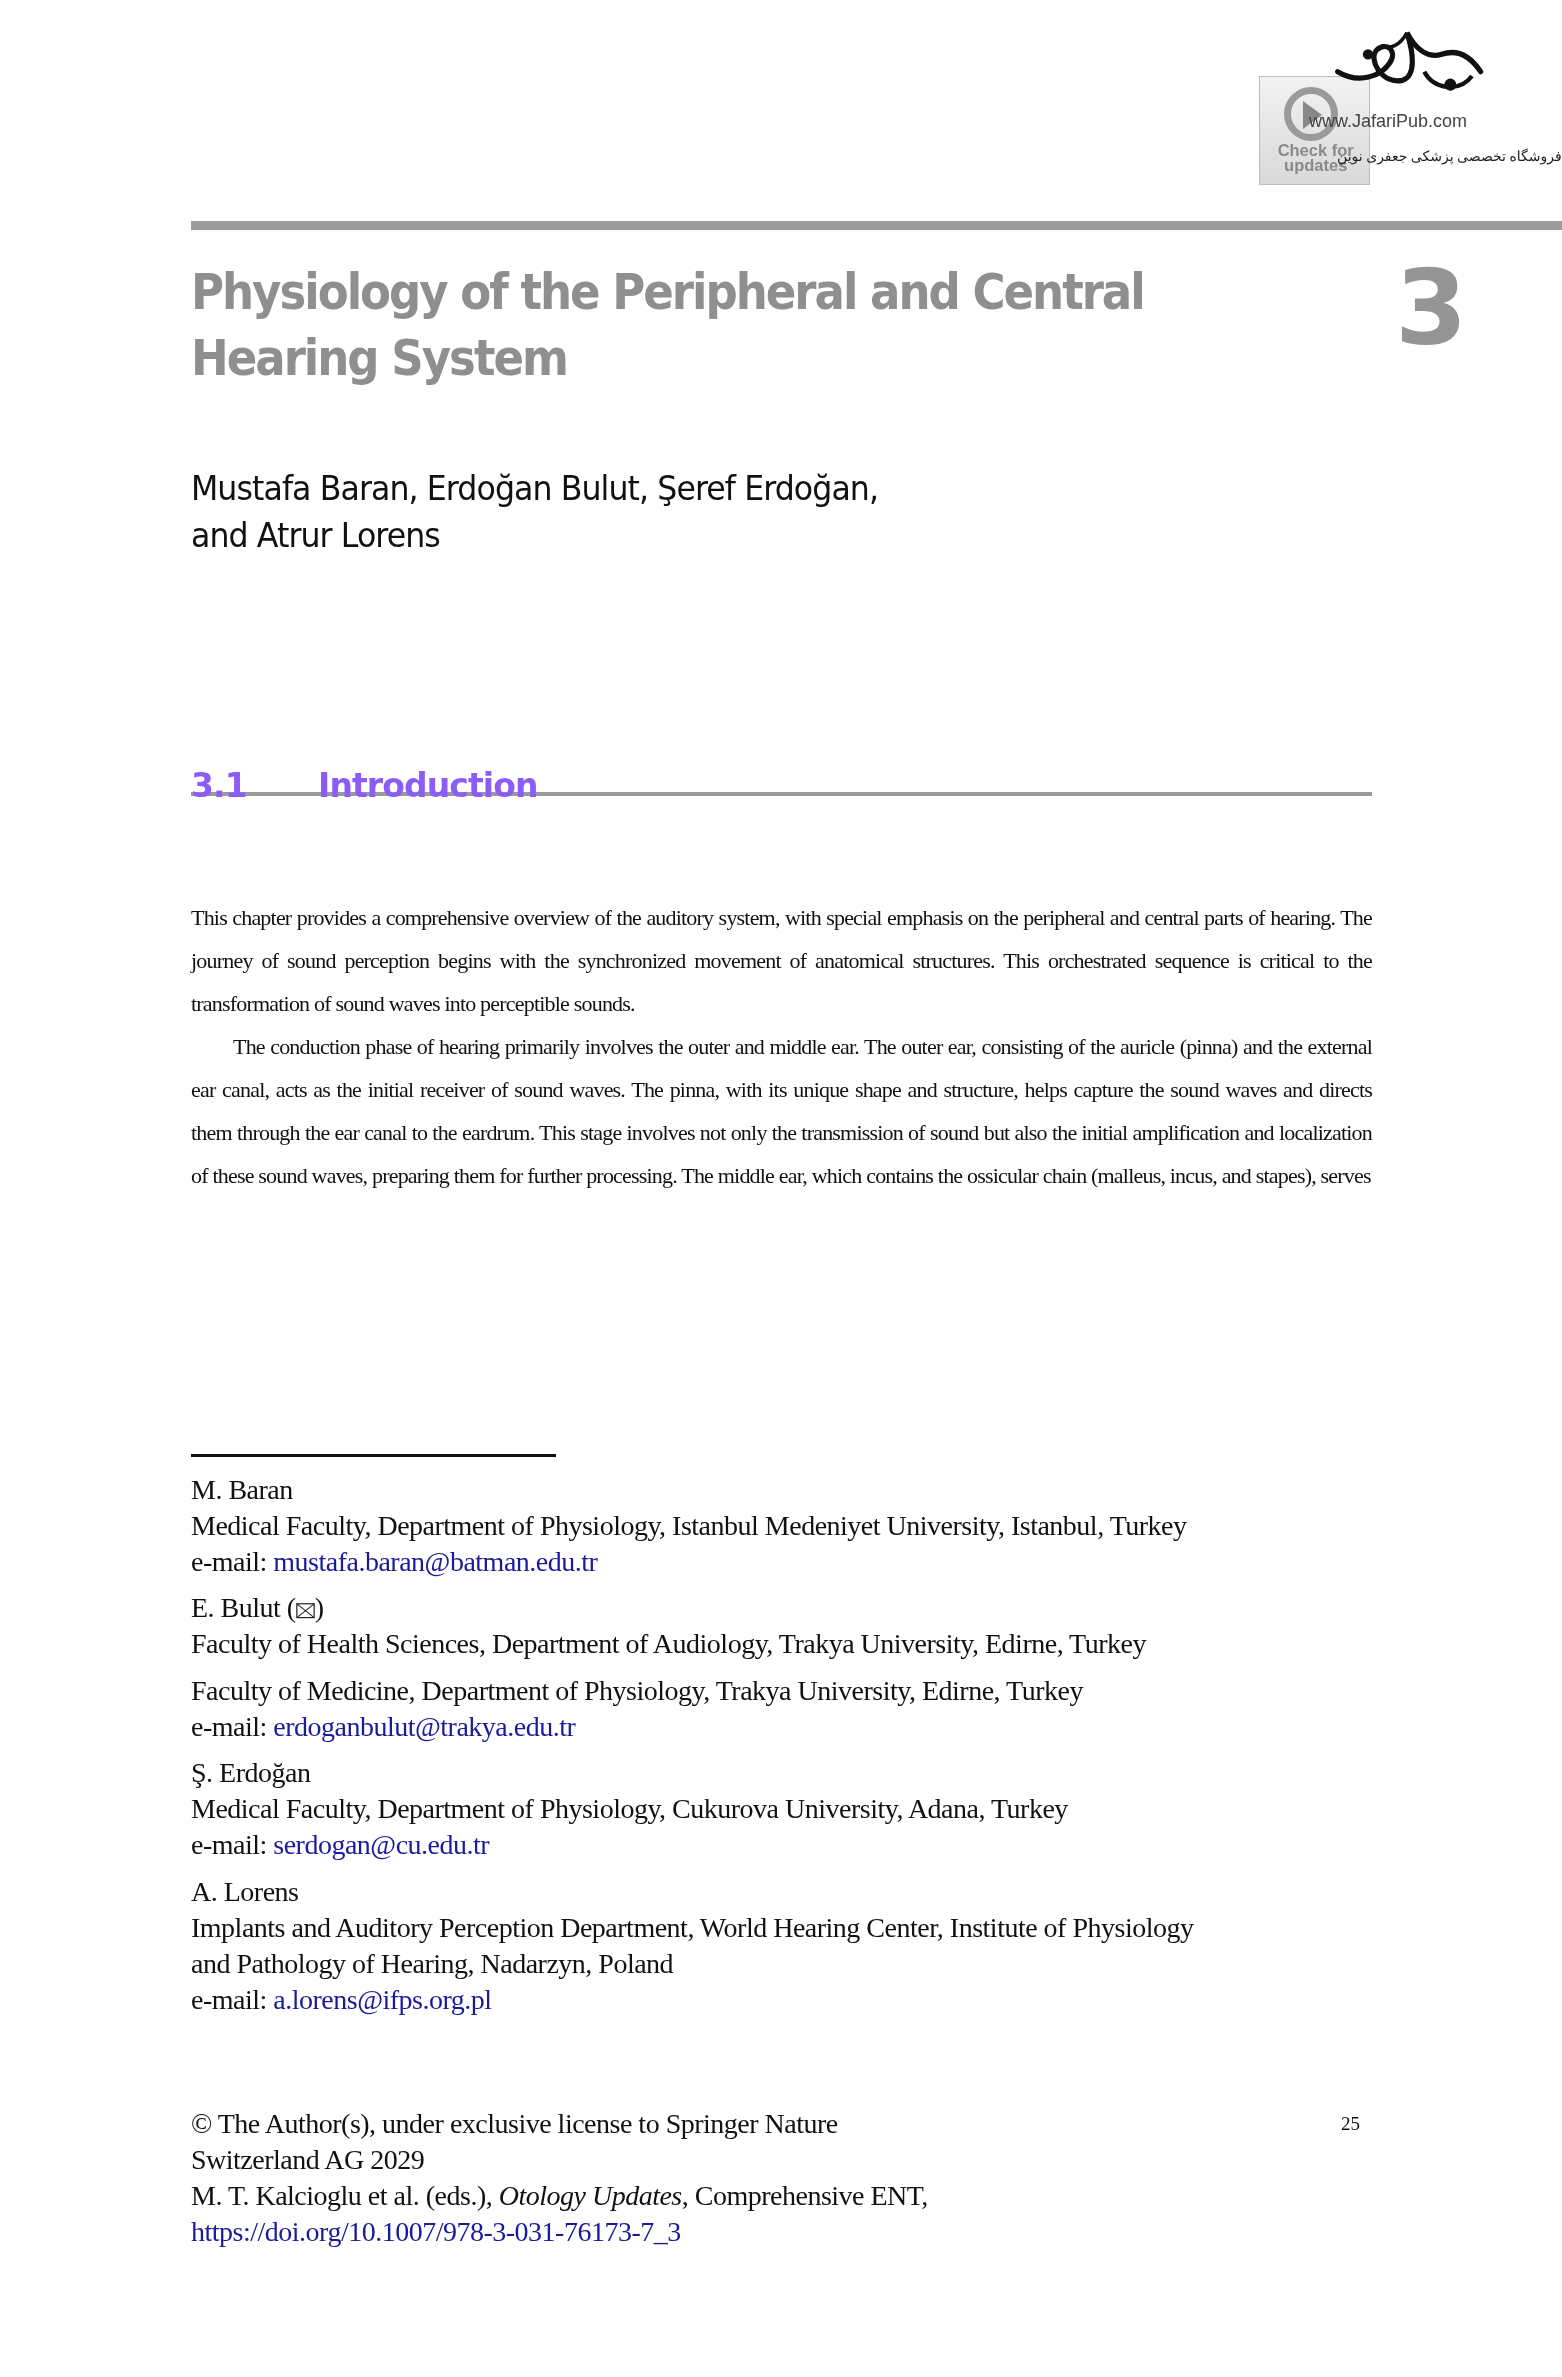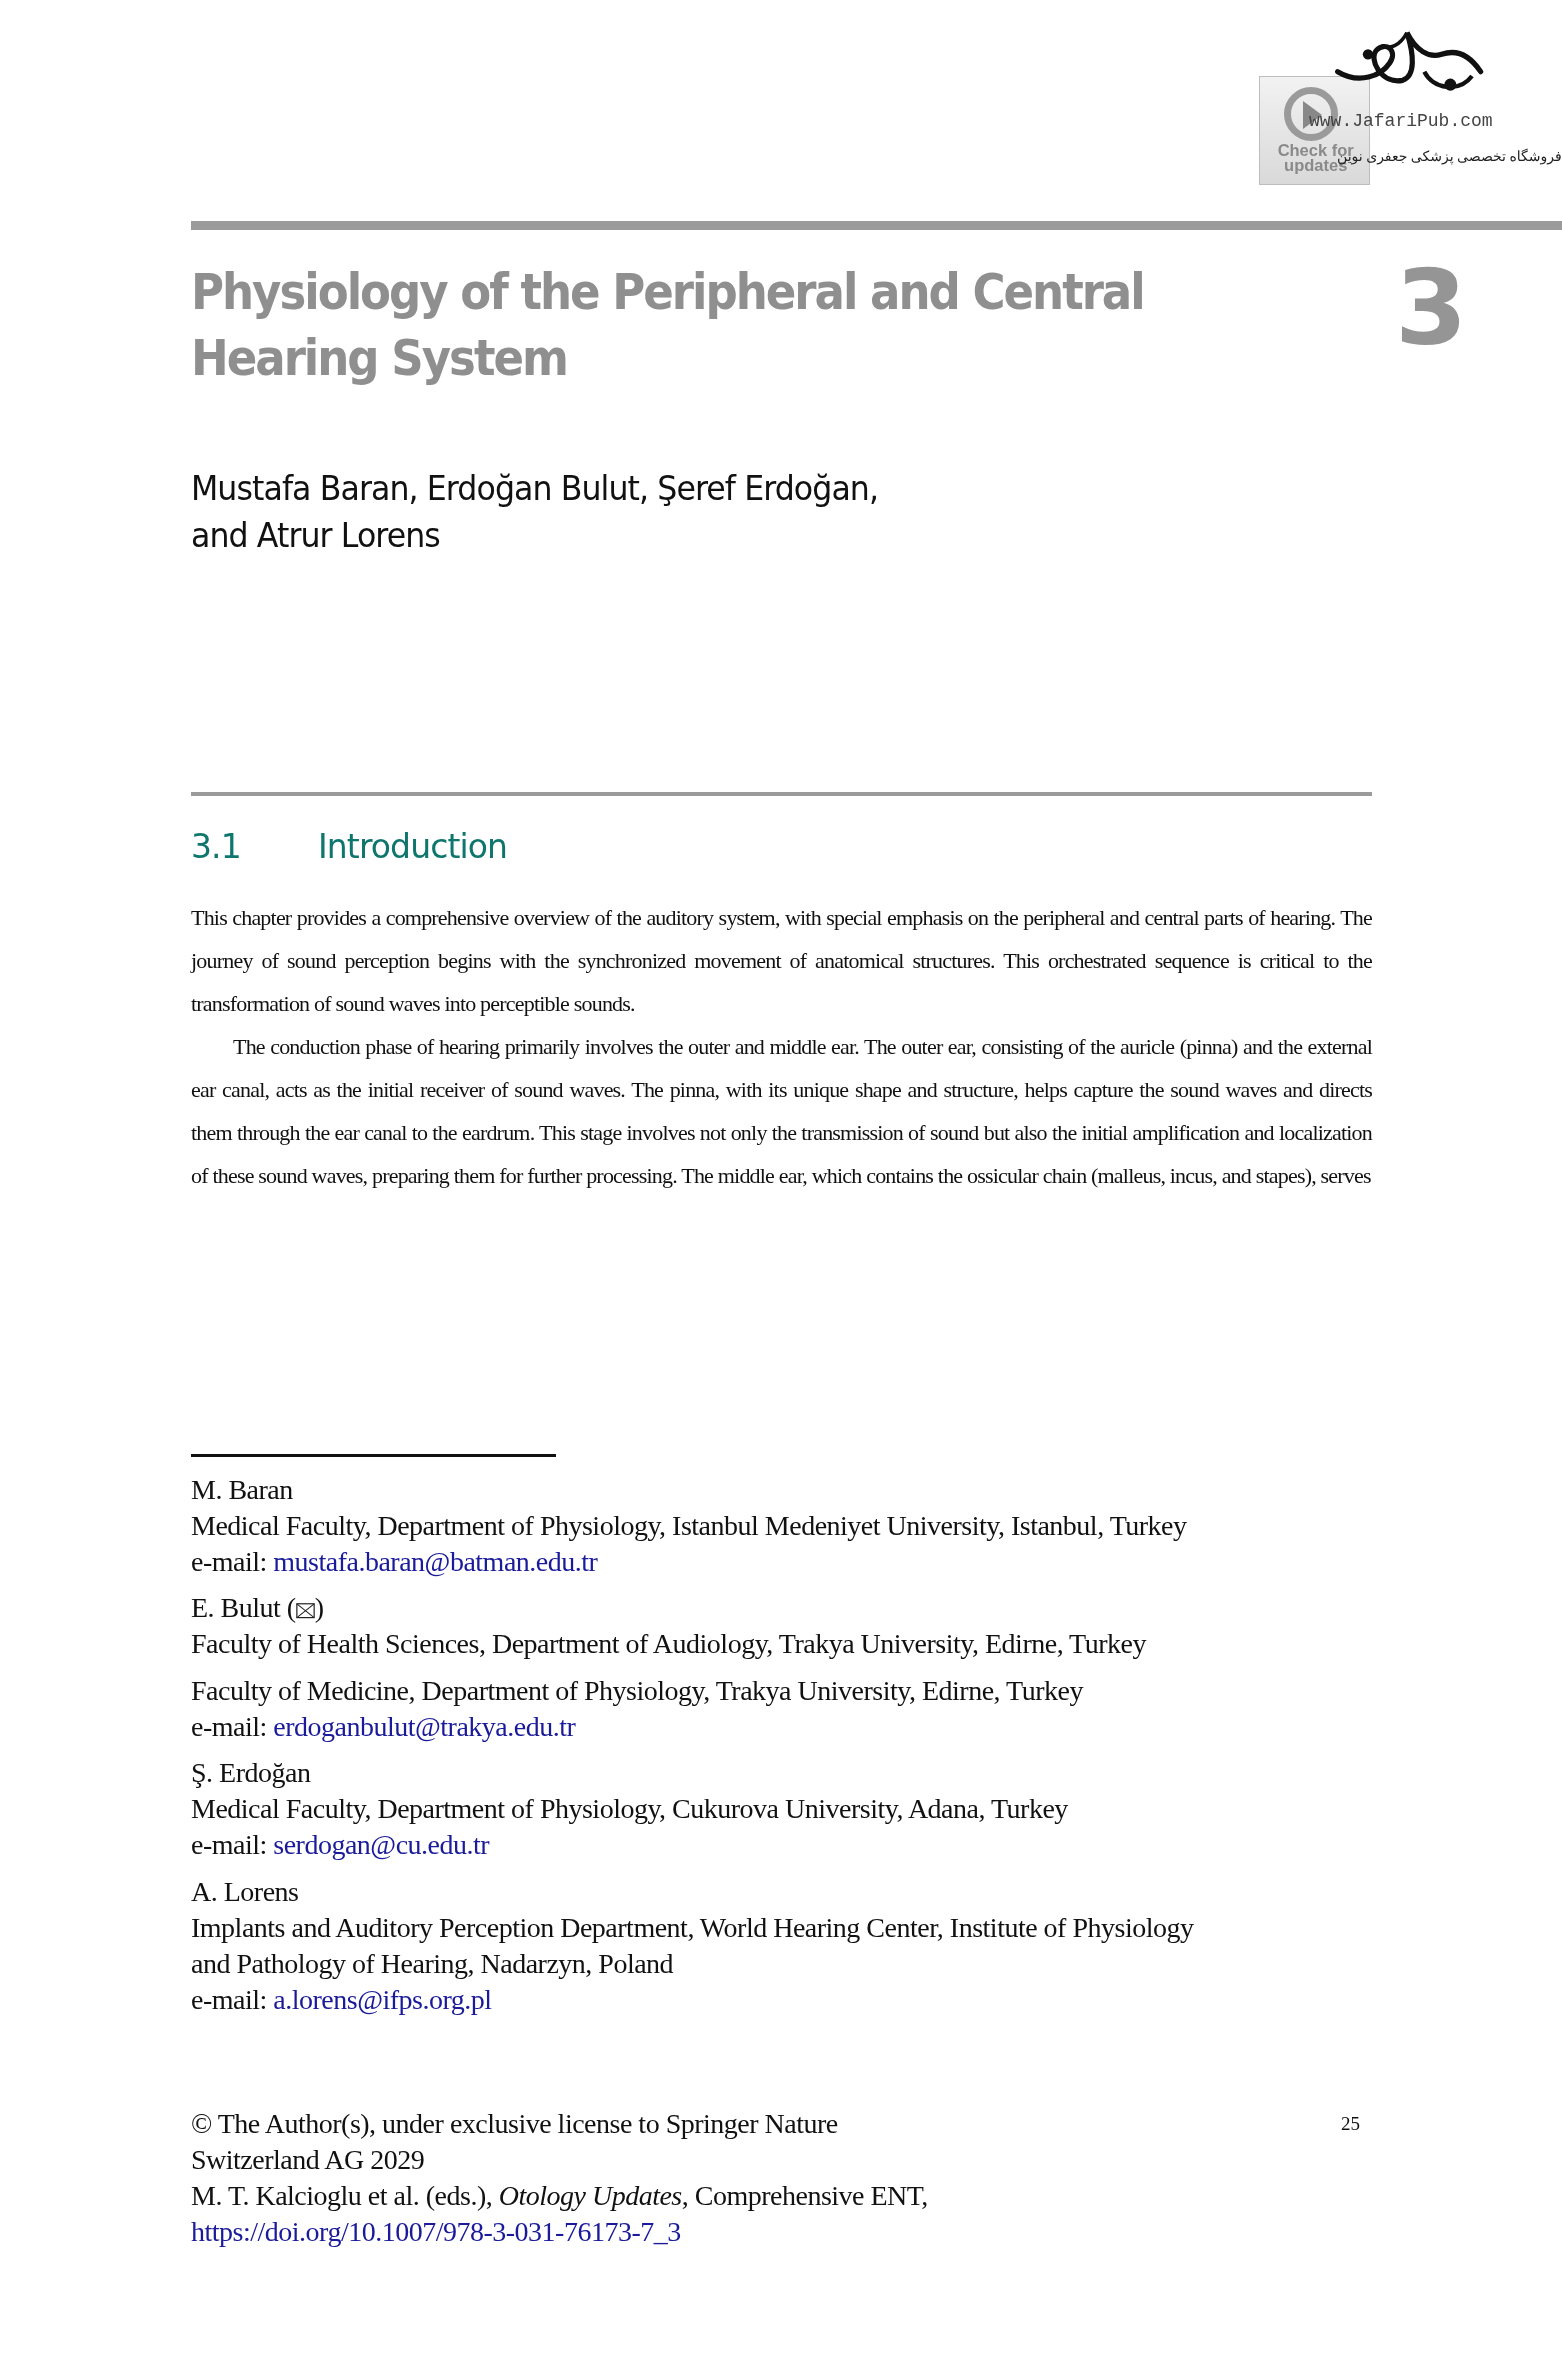--- a/index.html
+++ b/index.html
@@ -10,34 +10,34 @@
     
     .cfu-badge { left: 1259px; top: 76px; width: 111px; height: 109px;
                  background: linear-gradient(#f2f2f2, #d9d9d9); border: 0.9px solid #bdbdbd; box-sizing: border-box; padding-left: 29px; }
     .cfu-circle { position: absolute; left: 24px; top: 10.4px; width: 54px; height: 54px; border-radius: 50%;
                   border: 7.8px solid #9a9a9a; box-sizing: border-box; }
     .cfu-play { position: absolute; left: 43px; top: 24px; width: 0; height: 0;
                 border-top: 14px solid transparent; border-bottom: 14px solid transparent; border-left: 19px solid #888; }
     .cfu-text { position: absolute; left: 5.2px; top: 66px; width: 101px; text-align: center;
                 font-family: "Liberation Sans", sans-serif; font-weight: bold; font-size: 16.5px; line-height: 14.8px; color: #8a8a8a; }
     .wm-logo { left: 1320px; top: 24px; width: 174px; height: 78px; }
-    .wm-url { left: 1309px; top: 111px; font-family: Liberation Mono, monospace; font-size: 18px; color: #444; }
+    .wm-url { left: 1309px; top: 111px; font-family: Liberation Sans, sans-serif; font-size: 18px; color: #444; }
     .wm-fa { left: 1337px; top: 148px; font-family: Liberation Serif, serif; font-size: 14px; color: #222; direction: rtl; }
 
     .top-rule { left: 191px; top: 221px; width: 1372px; height: 8.7px; background: #9b9b9b; }
     .chapter-title { left: 191px; top: 260px; width: 1042px; font-family: "DejaVu Sans", sans-serif; font-weight: bold;
                      font-size: 49px; line-height: 66px; color: #8f8f8f; letter-spacing: -2.2px; transform: scaleX(0.92); transform-origin: left top; }
     .chapter-number { left: 1395px; top: 247px; font-family: "DejaVu Sans", sans-serif; font-weight: bold; font-size: 104px;
                       line-height: 122px; color: #959595; }
     .authors { left: 191px; top: 465px; width: 955px; font-family: "DejaVu Sans", sans-serif; font-size: 34px; line-height: 47px;
                color: #111; letter-spacing: -1px; transform: scaleX(0.93); transform-origin: left top; }
 
     .section-rule { left: 191px; top: 792px; width: 1181px; height: 4.3px; background: #9b9b9b; }
-    .section-heading { left: 191px; top: 825px; font-family: "DejaVu Sans", sans-serif; font-weight: normal; font-size: 33px;
-                       line-height: 43px; color: #0f766e; letter-spacing: -0.9px; }
+    .section-heading { left: 191px; top: 764px; font-family: "DejaVu Sans", sans-serif; font-weight: bold; font-size: 33px;
+                       line-height: 43px; color: #8b5cf6; letter-spacing: -0.9px; }
     .section-heading .num { display: inline-block; width: 127px; }
 
     .body-text { left: 191px; top: 896px; width: 1181px; font-size: 22px; line-height: 43px; text-align: justify;
                  letter-spacing: -0.8px; }
     .body-text p { margin: 0; }
     .body-text p.indent { text-indent: 42px; }
 
     .fn-rule { left: 191px; top: 1454px; width: 365px; height: 2.6px; background: #111; }
     .affils { left: 191px; top: 1472px; width: 1198px; font-size: 28px; line-height: 36px; letter-spacing: -0.5px; }
     .affil-block { margin-bottom: 10.4px; }

